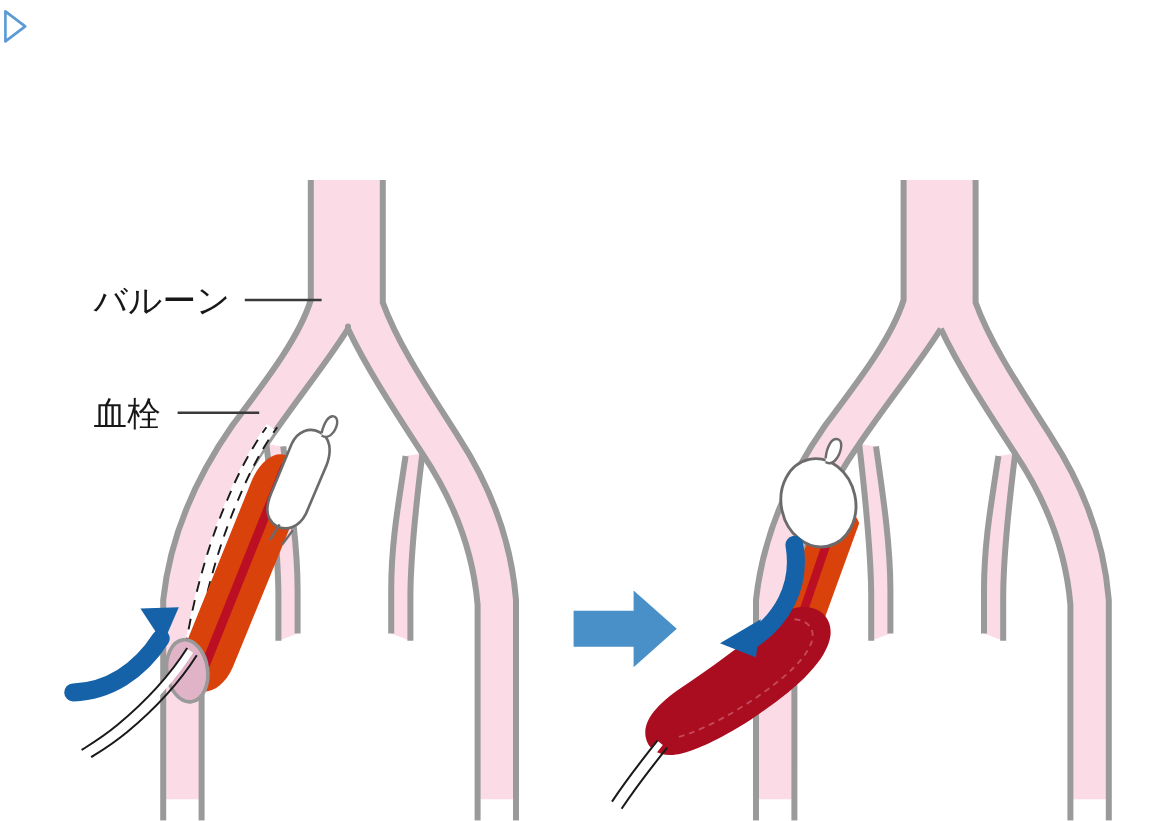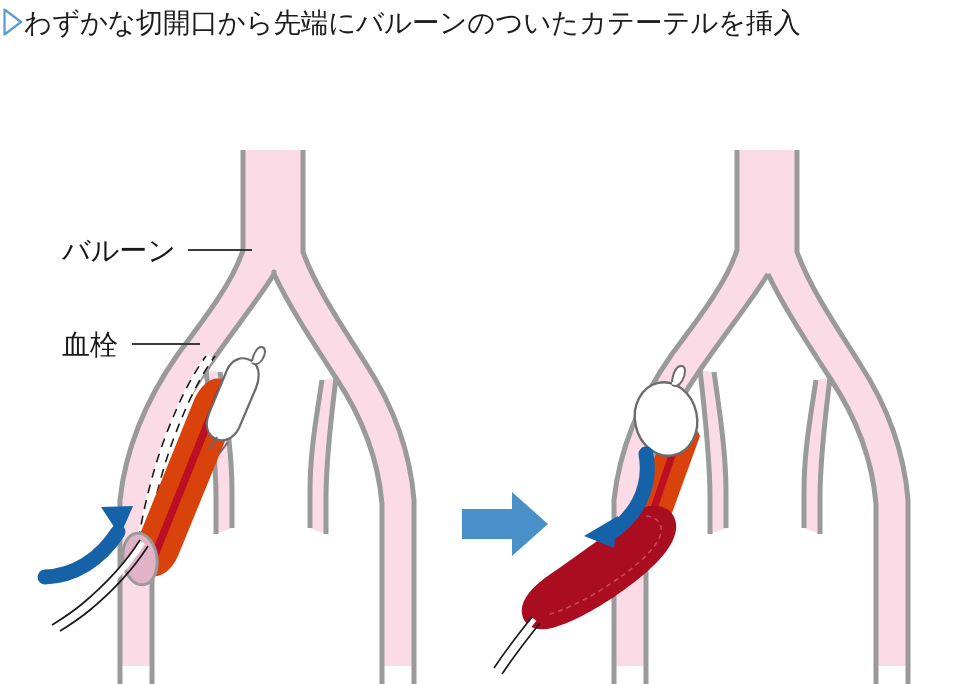--- a/index.html
+++ b/index.html
@@ -52,41 +52,41 @@
   #caption-text .cline.l2,
   #caption-text .cline.l3 { margin-left: 12px; }
 
   
   #figure-area {
     position: absolute;
     left: 0;
     top: 132px;
     width: 861px;
     height: 552px;
+    padding-left: 16px;
   }
   #figure-svg { display: block; }
 
   .lbl {
     font-family: "DejaVu Sans", "Liberation Sans", sans-serif;
     font-size: 28px;
     fill: #171717;
   }
 </style>
 </head>
 <body>
 
 <div id="caption-block">
   <div id="caption-row">
     <span id="bullet-triangle-icon">
       <svg width="22" height="30" viewBox="0 0 22 30" aria-hidden="true">
         <path d="M2.5 2.5 L19 15 L2.5 27.5 Z" fill="none" stroke="#5b9bd5" stroke-width="2.2" stroke-linejoin="round"></path>
       </svg>
     </span>
     <span id="caption-text">
-      <span class="cline l1">わずかな切開口から先端にバルーンのついたカテーテルを挿入</span>
     </span>
   </div>
 </div>
 
 <div id="figure-area">
 <svg id="figure-svg" width="967" height="552" viewBox="0 0 967 552">
 
   <defs>
 
     <g id="vesselShape">

